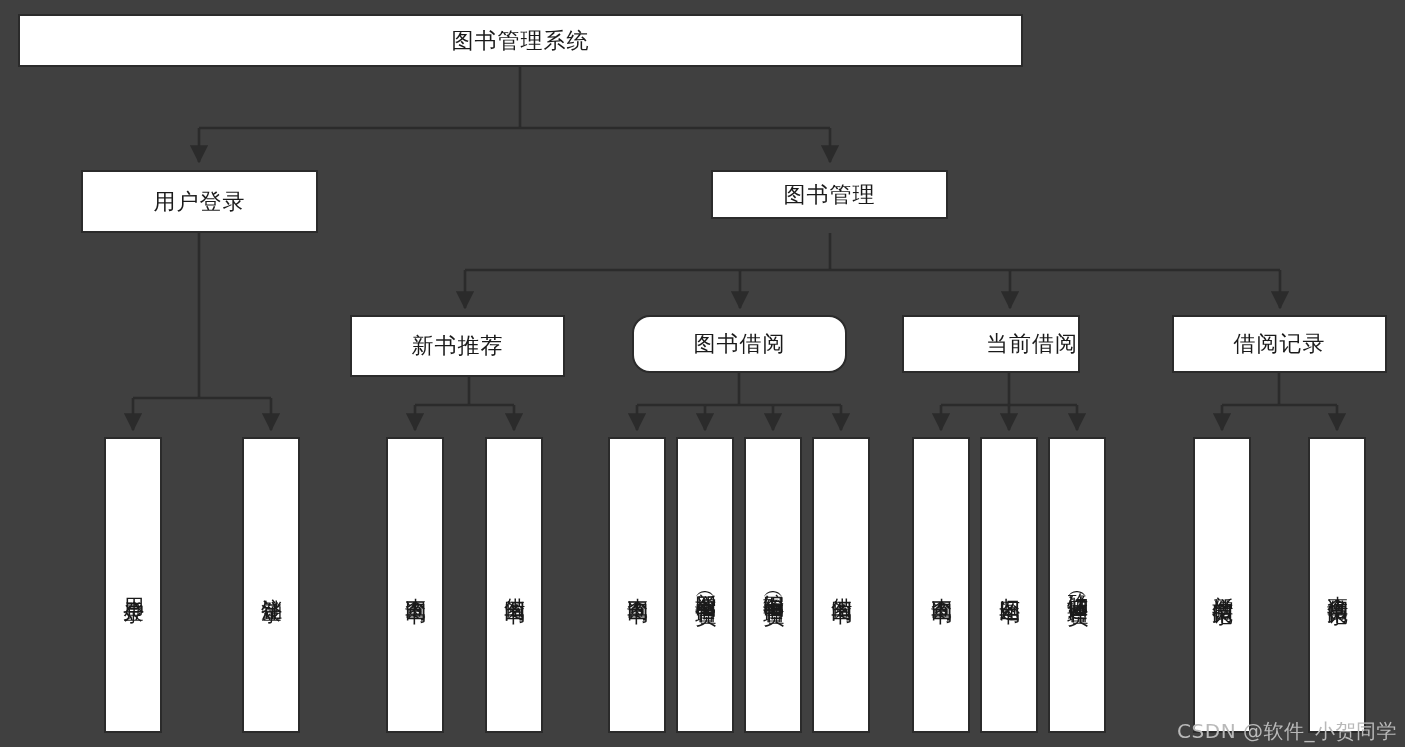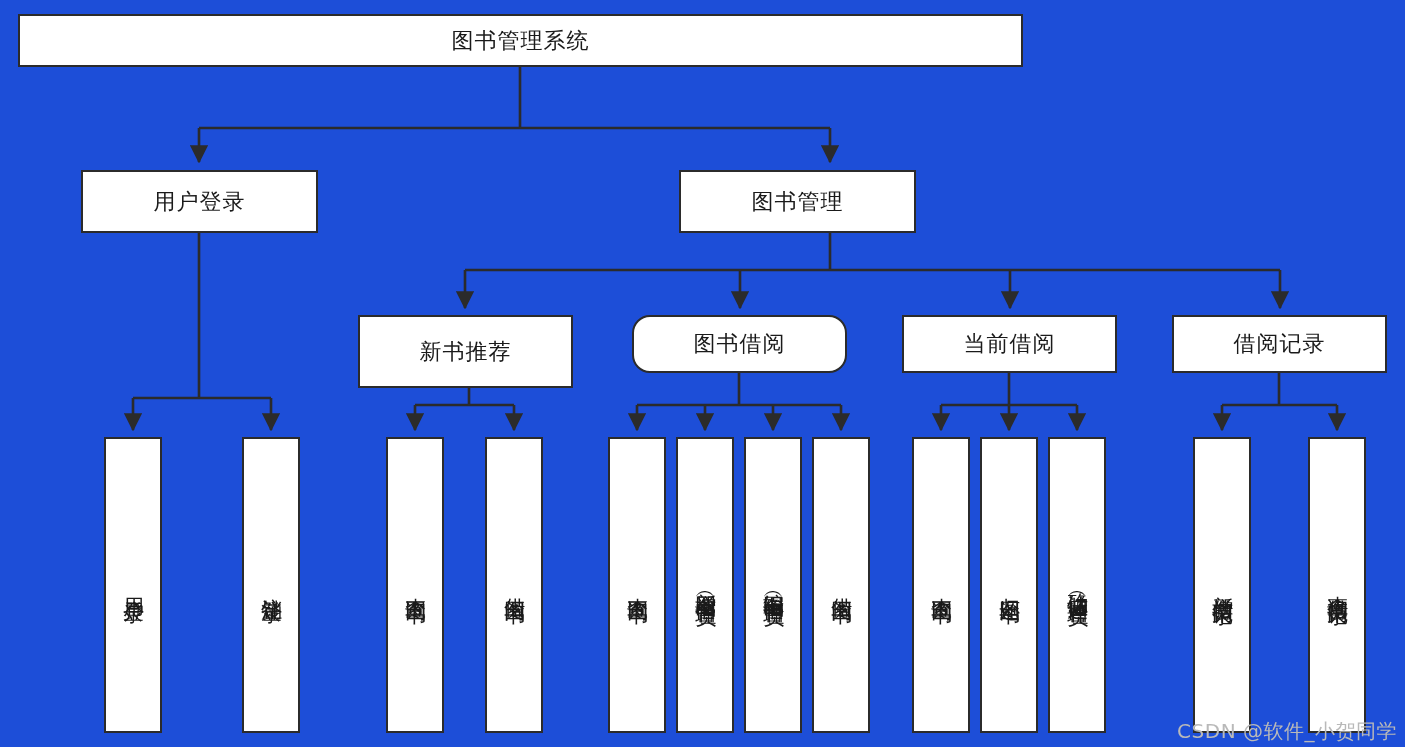--- a/index.html
+++ b/index.html
@@ -8,21 +8,21 @@
     padding: 0;
     background: #ffffff;
   }
   body {
     font-family: "DejaVu Sans", "Liberation Sans", sans-serif;
   }
   #diagram-root {
     position: relative;
     width: 1405px;
     height: 747px;
-    background: #1d4ed8;
+    background: #404040;
     overflow: hidden;
   }
   #edge-layer {
     position: absolute;
     left: 0;
     top: 0;
     width: 1405px;
     height: 747px;
     pointer-events: none;
   }
@@ -132,31 +132,31 @@
     </g>
   </svg>
 
   <div class="node horiz root" style="left:18px; top:14px; width:1005px; height:53px;">
     <span class="node-label">图书管理系统</span>
   </div>
 
   <div class="node horiz" style="left:81px; top:170px; width:237px; height:63px;">
     <span class="node-label">用户登录</span>
   </div>
-  <div class="node horiz" style="left:679px; top:170px; width:237px; height:63px;">
+  <div class="node horiz" style="left:711px; top:170px; width:237px; height:49px;">
     <span class="node-label">图书管理</span>
   </div>
 
-  <div class="node horiz" style="left:358px; top:315px; width:215px; height:73px;">
+  <div class="node horiz" style="left:350px; top:315px; width:215px; height:62px;">
     <span class="node-label">新书推荐</span>
   </div>
   <div class="node horiz" style="left:632px; top:315px; width:215px; height:58px;border-radius:18px;">
     <span class="node-label">图书借阅</span>
   </div>
-  <div class="node horiz" style="left:902px; top:315px; width:215px; height:58px;">
+  <div class="node horiz" style="left:902px; top:315px; width:178px; height:58px;justify-content:flex-end;">
     <span class="node-label">当前借阅</span>
   </div>
   <div class="node horiz" style="left:1172px; top:315px; width:215px; height:58px;">
     <span class="node-label">借阅记录</span>
   </div>
 
   <div class="node vert" style="left:104px; top:437px; width:58px; height:296px;">
     <span class="node-label">用户登录</span>
   </div>
   <div class="node vert" style="left:242px; top:437px; width:58px; height:296px;">

